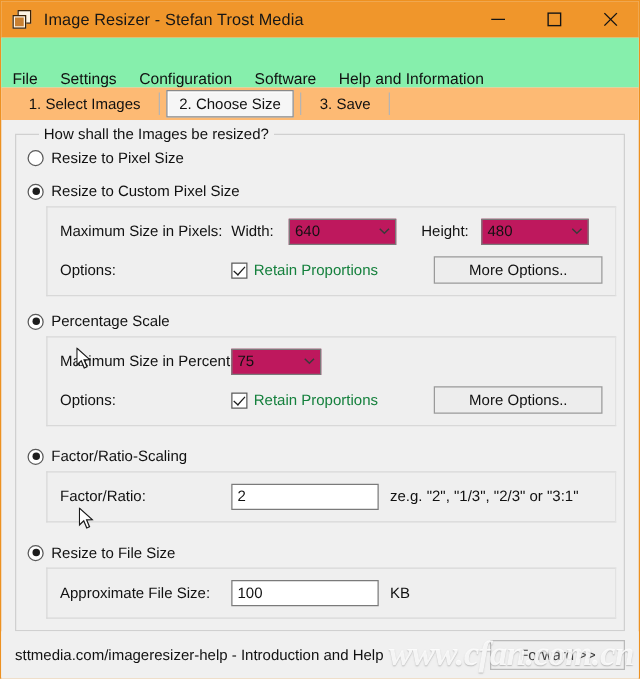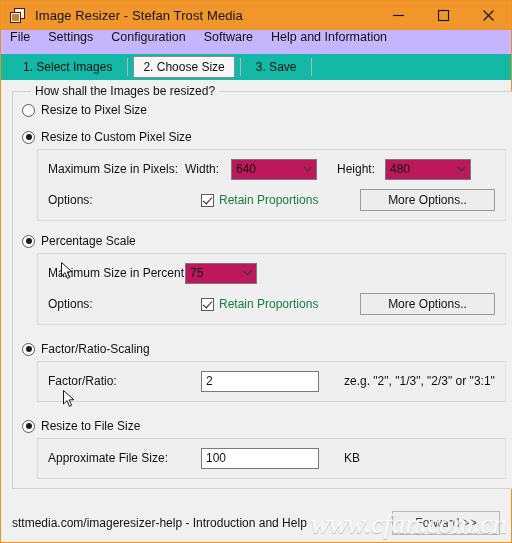--- a/index.html
+++ b/index.html
@@ -72,40 +72,40 @@
     height: 29px;
     display: flex;
     align-items: center;
     justify-content: center;
     color: #141414;
   }
   .win-btn svg { display: block; }
 
   
   .menubar {
-    height: 24px;
-    background: #c4b5fd;
-    display: flex;
-    align-items: flex-start;
+    height: 40px;
+    background: #86efac;
+    display: flex;
+    align-items: flex-end;
     padding-left: 9px;
     flex: none;
     border-bottom: 0;
   }
   .menu-item {
     font-size: 12.5px;
     color: #111111;
     padding: 0 9px 0 0;
     margin-right: 9px;
     white-space: nowrap;
   }
 
   
   .tabstrip {
     height: 26px;
-    background: #14b8a6;
+    background: #fdba74;
     display: flex;
     align-items: center;
     padding-left: 12px;
     flex: none;
     position: relative;
   }
   .tab {
     font-size: 12px;
     color: #111;
     padding: 3px 9px 3px 9px;
@@ -186,21 +186,21 @@
     box-sizing: border-box;
     padding: 8px 10px 9px 10px;
   }
 
   .field-row {
     display: flex;
     align-items: center;
     height: 22px;
     margin-bottom: 9px;
   }
-  .field-row:last-child { margin-bottom: 0; gap: 16px; }
+  .field-row:last-child { margin-bottom: 0; }
 
   .field-label {
     font-size: 12px;
     color: #111;
     white-space: nowrap;
   }
 
   .combo {
     box-sizing: border-box;
     height: 21px;

